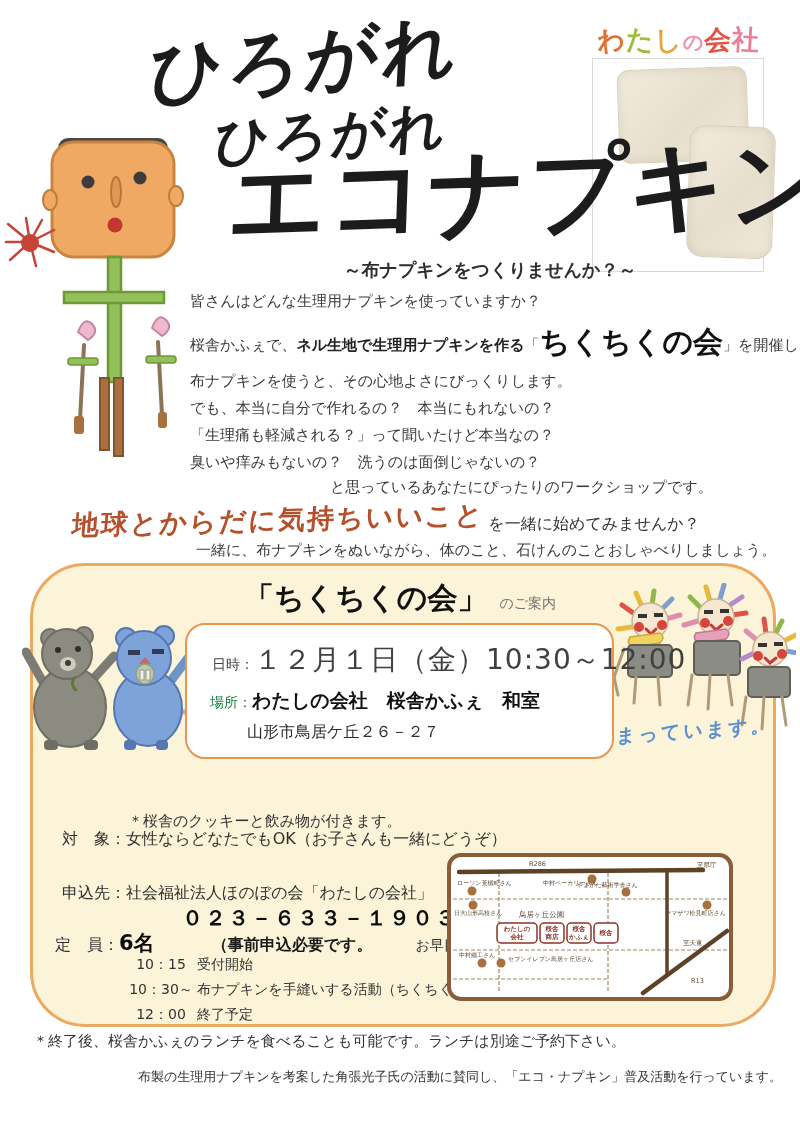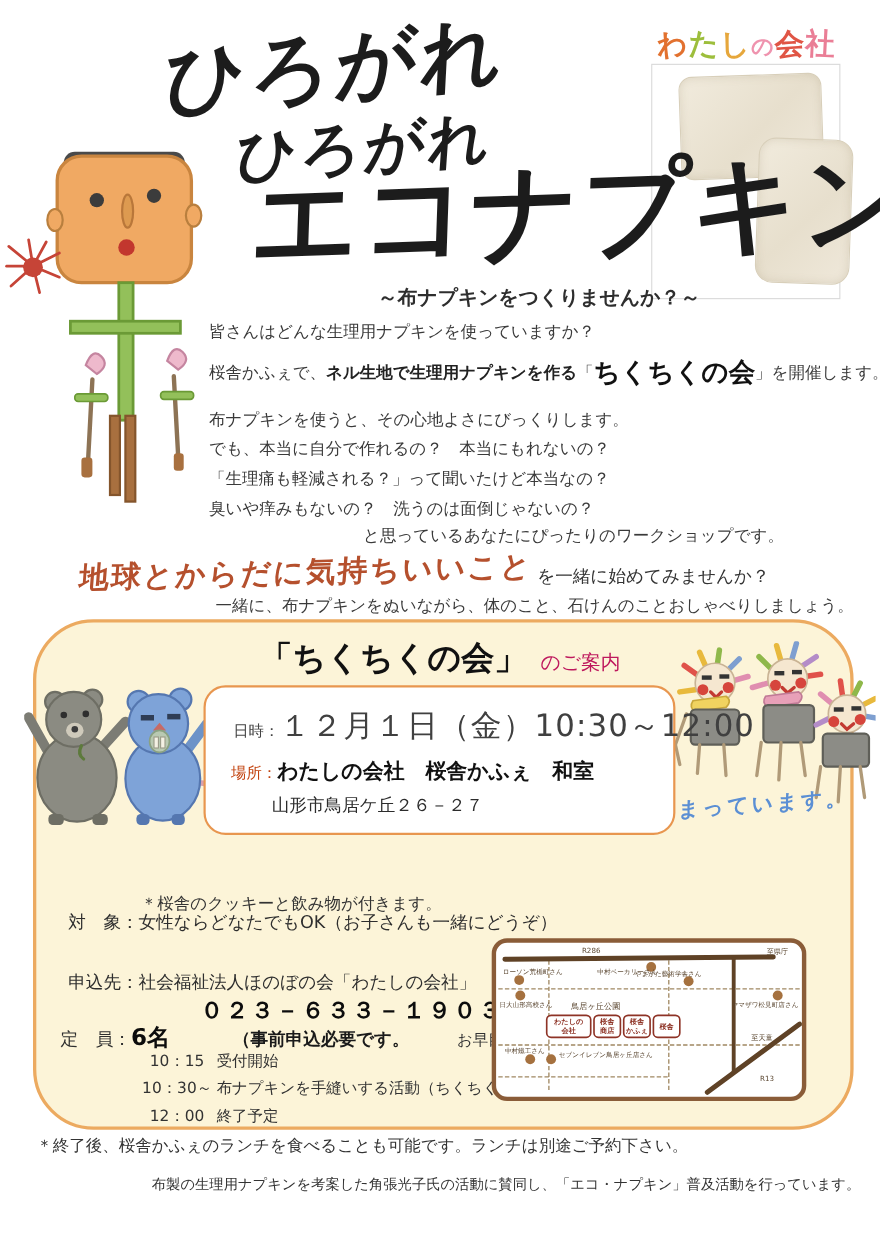--- a/index.html
+++ b/index.html
@@ -28,45 +28,45 @@
   .t1{left:150px;top:12px;font-size:72px;transform:rotate(-5deg) skewX(-8deg);letter-spacing:4px;}
   .t2{left:215px;top:98px;font-size:54px;transform:rotate(-4deg) skewX(-8deg);letter-spacing:3px;}
   .t3{left:228px;top:128px;font-size:96px;transform:rotate(-2deg) skewX(-4deg);letter-spacing:2px;}
   .subtitle{position:absolute;left:180px;top:258px;width:620px;text-align:center;font-size:18px;color:#2e2e2e;font-weight:bold;}
 
   
   .intro{position:absolute;left:190px;font-size:15px;color:#3a3a3a;white-space:nowrap;}
   .i1{top:292px;} .i2{top:322px;} .i3{top:372px;} .i4{top:399px;} .i5{top:426px;} .i6{top:453px;}
   .i7{top:478px;left:330px;}
   .i2 .b{font-weight:bold;color:#222;}
-  .i2 .big{font-weight:bold;font-size:24px;color:#111;vertical-align:-2px;}
+  .i2 .big{font-weight:bold;font-size:30px;color:#111;vertical-align:-2px;}
 
   
   .slogan{position:absolute;left:72px;top:502px;white-space:nowrap;}
   .slogan .hand{font-size:27px;font-weight:bold;color:#b5502d;letter-spacing:2px;
                 display:inline-block;transform:rotate(-1.5deg) skewX(-6deg);}
   .slogan .rest{font-size:16px;color:#333;margin-left:4px;}
   .slogan2{position:absolute;left:196px;top:541px;font-size:15px;color:#3a3a3a;white-space:nowrap;}
 
   
   .bigbox{position:absolute;left:30px;top:563px;width:740px;height:458px;background:#fcf4d8;
           border:3px solid #ecaa60;border-radius:55px;}
   .box-title{position:absolute;left:150px;top:578px;width:500px;text-align:center;white-space:nowrap;}
   .box-title .main{font-size:30px;font-weight:bold;color:#111;}
-  .box-title .sub{font-size:18px;color:#be185d;margin-left:12px;}
+  .box-title .sub{font-size:14px;color:#737373;margin-left:12px;}
 
   
   .card{position:absolute;left:185px;top:623px;width:425px;height:132px;background:#fff;
         border:2.5px solid #e8964f;border-radius:20px;}
   .card-row{position:absolute;white-space:nowrap;color:#1f1f1f;}
   .cr1{left:212px;top:641px;}
   .cr1 .lbl{font-size:14px;color:#444;}
   .cr1 .val{font-size:28px;font-weight:500;letter-spacing:1px;color:#404040;}
   .cr2{left:210px;top:688px;}
-  .cr2 .lbl{font-size:14px;color:#c2410c;}
+  .cr2 .lbl{font-size:14px;color:#15803d;}
   .cr2 .val{font-size:19px;font-weight:bold;color:#111;}
   .cr3{left:247px;top:722px;font-size:16px;color:#2c2c2c;}
 
   
   .fee{position:absolute;left:68px;top:768px;white-space:nowrap;}
   .fee .lbl{font-size:16px;color:#333;}
   .fee .val{font-size:31px;font-weight:bold;color:#0c0c0c;letter-spacing:2px;}
   .fee .note{font-size:14px;color:#333;}
   .cookie{position:absolute;left:128px;top:812px;font-size:15px;color:#333;}
   .detail{position:absolute;left:62px;font-size:16px;color:#2e2e2e;white-space:nowrap;}

